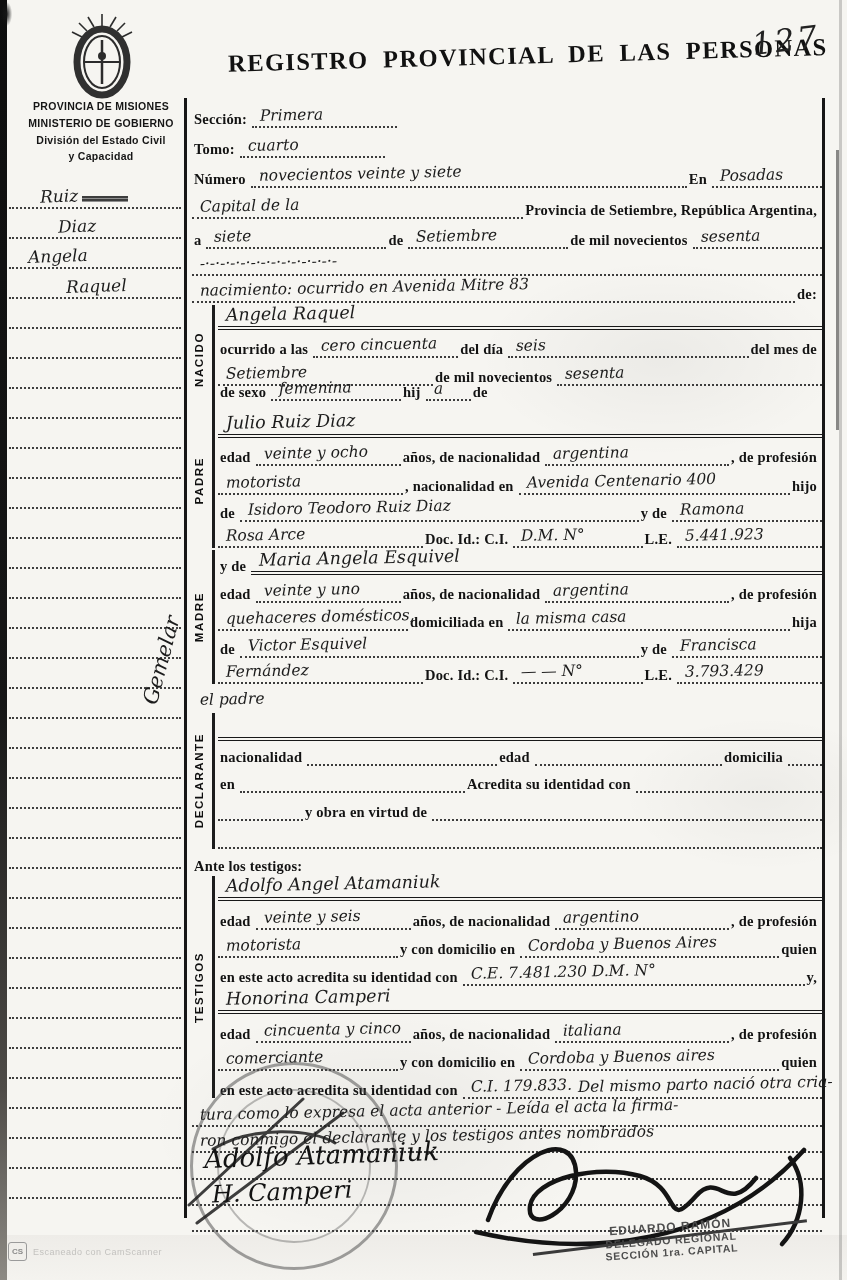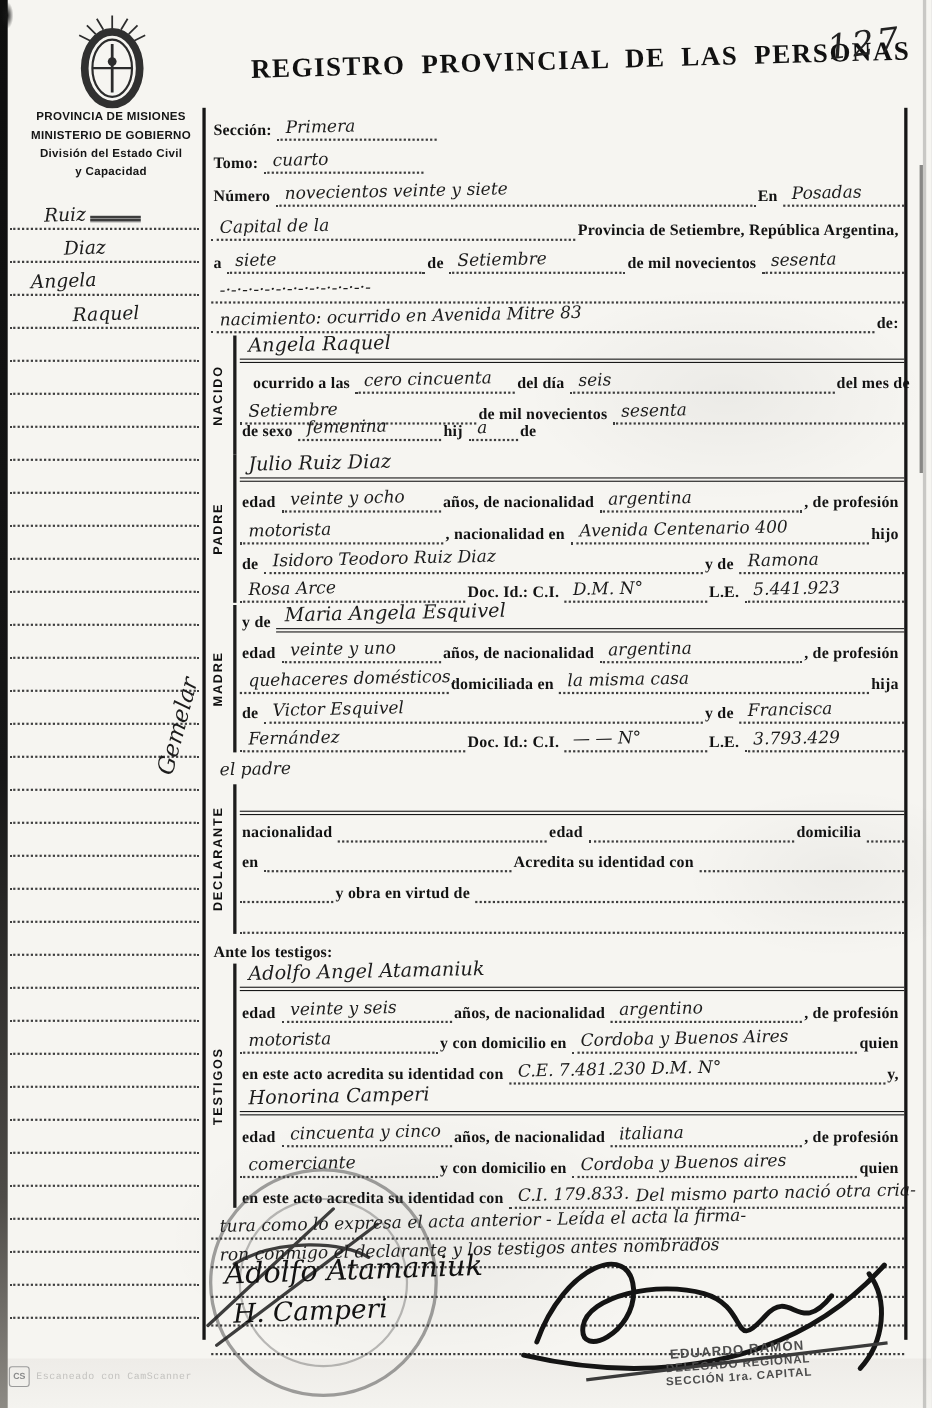--- a/index.html
+++ b/index.html
@@ -55,21 +55,21 @@
   .sig-text{position:absolute;font-family:"DejaVu Serif",serif;font-style:italic;color:#121212;white-space:nowrap;}
   .rect-stamp{left:540px;top:1220px;width:262px;text-align:center;transform:rotate(-4deg);
     font-family:"Liberation Sans",sans-serif;font-weight:700;color:#4d4d4d;}
   .rect-stamp .l1{font-size:12px;letter-spacing:1px;}
   .rect-stamp .l2{font-size:10.5px;letter-spacing:.8px;}
   .rect-stamp .l3{font-size:10.5px;letter-spacing:.8px;}
   .stamp-strike{position:absolute;left:-8px;top:16px;width:276px;height:3px;background:#3a3a3a;transform:rotate(-3deg);}
   .watermark{left:8px;top:1242px;display:flex;align-items:center;}
   .wm-icon{width:17px;height:17px;border:1.5px solid #9a9a9a;border-radius:3px;display:flex;align-items:center;justify-content:center;
     font-family:"Liberation Sans",sans-serif;font-weight:700;font-size:8px;color:#8a8a8a;}
-  .wm-text{margin-left:6px;font-family:Liberation Mono, monospace;font-size:9px;color:#c3c2bf;letter-spacing:.5px;}
+  .wm-text{margin-left:6px;font-family:Liberation Sans, sans-serif;font-size:9px;color:#c3c2bf;letter-spacing:.5px;}
 </style>
 </head>
 <body>
 
 <div class="page">
 
   <div class="abs bottom-band"></div>
   <div class="abs edge-left"></div>
   <div class="abs smudge-tl"></div>
   <div class="abs edge-right"></div>
@@ -205,21 +205,21 @@
 
   <div class="vwrap" style="top:305px;height:108px">
     <span class="vtext">NACIDO</span>
   </div>
   <div class="vline" style="top:305px;height:108px"></div>
   <div class="row" style="top:305px;left:218px;width:604px">
     <span class="fill grow dbl">
         <span class="hw hw-lg">Angela Raquel</span>
       </span>
   </div>
-  <div class="row" style="top:333px;left:228px;width:604px">
+  <div class="row" style="top:333px;left:218px;width:604px">
     <span class="lbl">ocurrido a las</span>
     <span class="fill w145">
         <span class="hw">cero cincuenta</span>
       </span>
     <span class="lbl">del día</span>
     <span class="fill grow">
         <span class="hw">seis</span>
       </span>
     <span class="lbl">del mes de</span>
   </div>

